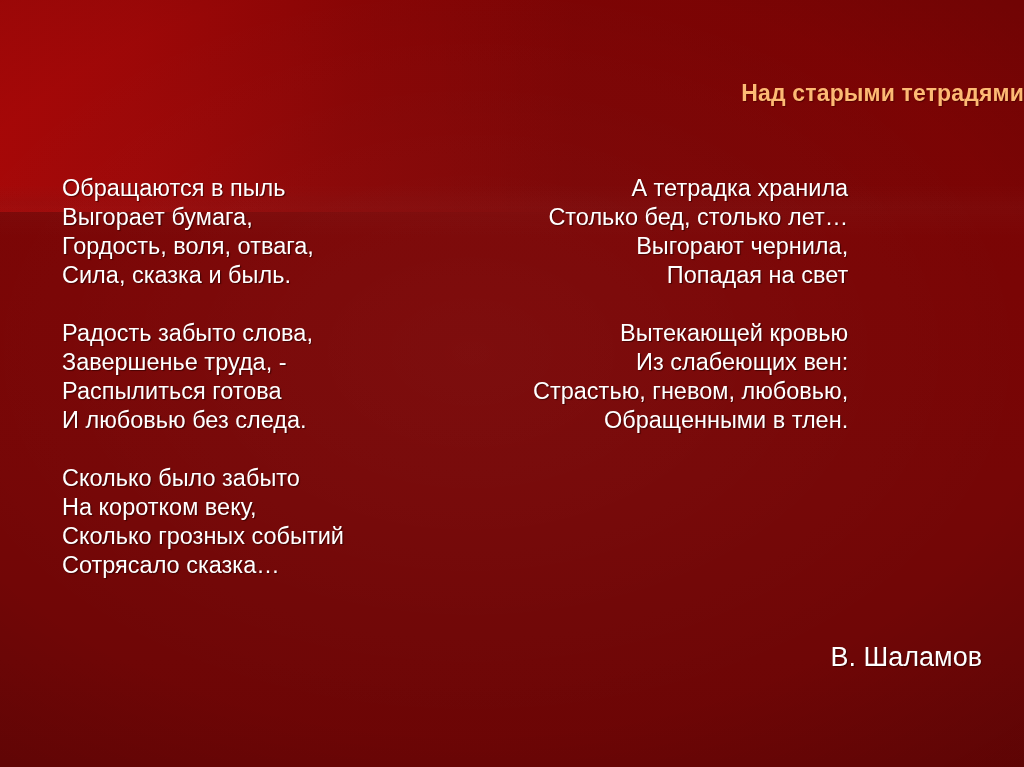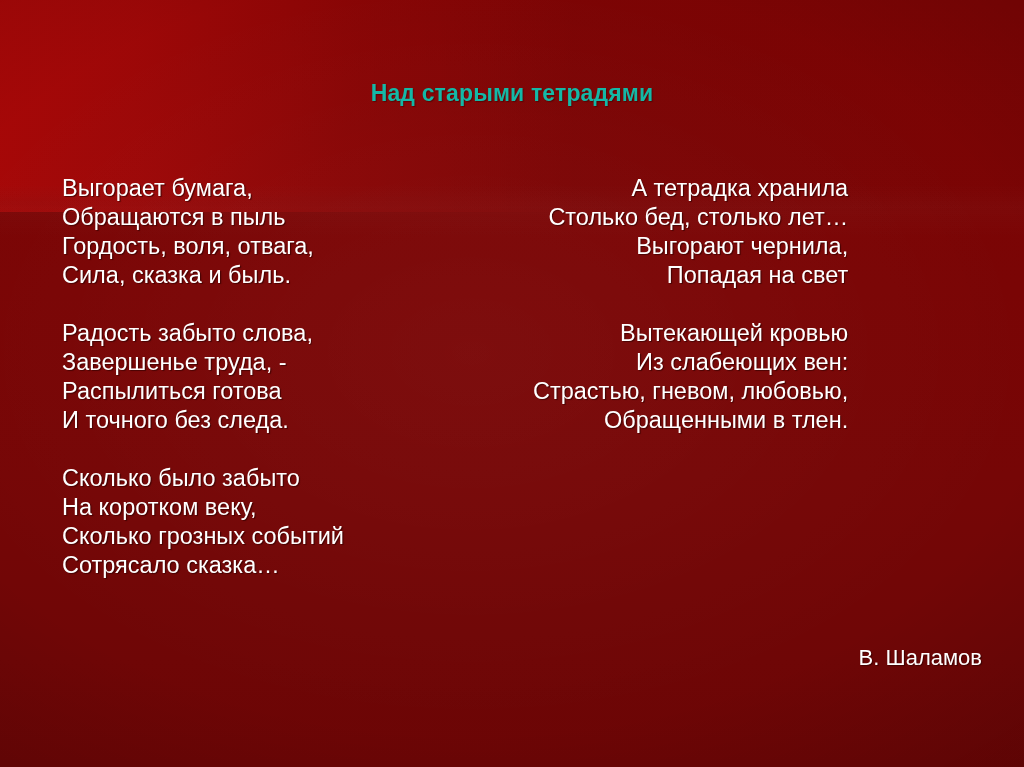--- a/index.html
+++ b/index.html
@@ -85,22 +85,22 @@
   .content {
     position: absolute;
     inset: 0;
   }
 
   .slide-title {
     position: absolute;
     left: 0;
     top: 80px;
     width: 1024px;
-    text-align: center;
-    color: #14b8a6;
+    text-align: right;
+    color: #fdba74;
     font-size: 23px;
     font-weight: bold;
     letter-spacing: 0.15px;
     text-shadow: 1px 1px 1px rgba(60,0,0,0.55);
     white-space: nowrap;
   }
 
   .poem-col {
     position: absolute;
     color: #ffffff;
@@ -115,21 +115,21 @@
 
   .stanza { margin: 0 0 29px 0; }
   .stanza:last-child { margin-bottom: 0; }
   .verse-line { display: block; }
 
   .author {
     position: absolute;
     right: 42px;
     top: 643px;
     color: #ffffff;
-    font-size: 22px;
+    font-size: 27px;
     line-height: 29px;
     text-shadow: 1.2px 1.2px 0.8px rgba(48,0,0,0.65);
     white-space: nowrap;
   }
 </style>
 </head>
 <body>
 
 <div id="slide">
 
@@ -138,30 +138,30 @@
   <div class="bg-band-feather"></div>
   <div class="bg-vignette"></div>
   <div class="bg-sheen"></div>
 
   <div class="content">
 
     <div class="slide-title">Над старыми тетрадями</div>
 
     <div class="poem-col left">
       <div class="stanza">
+        <span class="verse-line">Обращаются в пыль</span>
         <span class="verse-line">Выгорает бумага,</span>
-        <span class="verse-line">Обращаются в пыль</span>
         <span class="verse-line">Гордость, воля, отвага,</span>
         <span class="verse-line">Сила, сказка и быль.</span>
       </div>
       <div class="stanza">
         <span class="verse-line">Радость забыто слова,</span>
         <span class="verse-line">Завершенье труда, -</span>
         <span class="verse-line">Распылиться готова</span>
-        <span class="verse-line">И точного без следа.</span>
+        <span class="verse-line">И любовью без следа.</span>
       </div>
       <div class="stanza">
         <span class="verse-line">Сколько было забыто</span>
         <span class="verse-line">На коротком веку,</span>
         <span class="verse-line">Сколько грозных событий</span>
         <span class="verse-line">Сотрясало сказка…</span>
       </div>
     </div>
 
     <div class="poem-col right">

